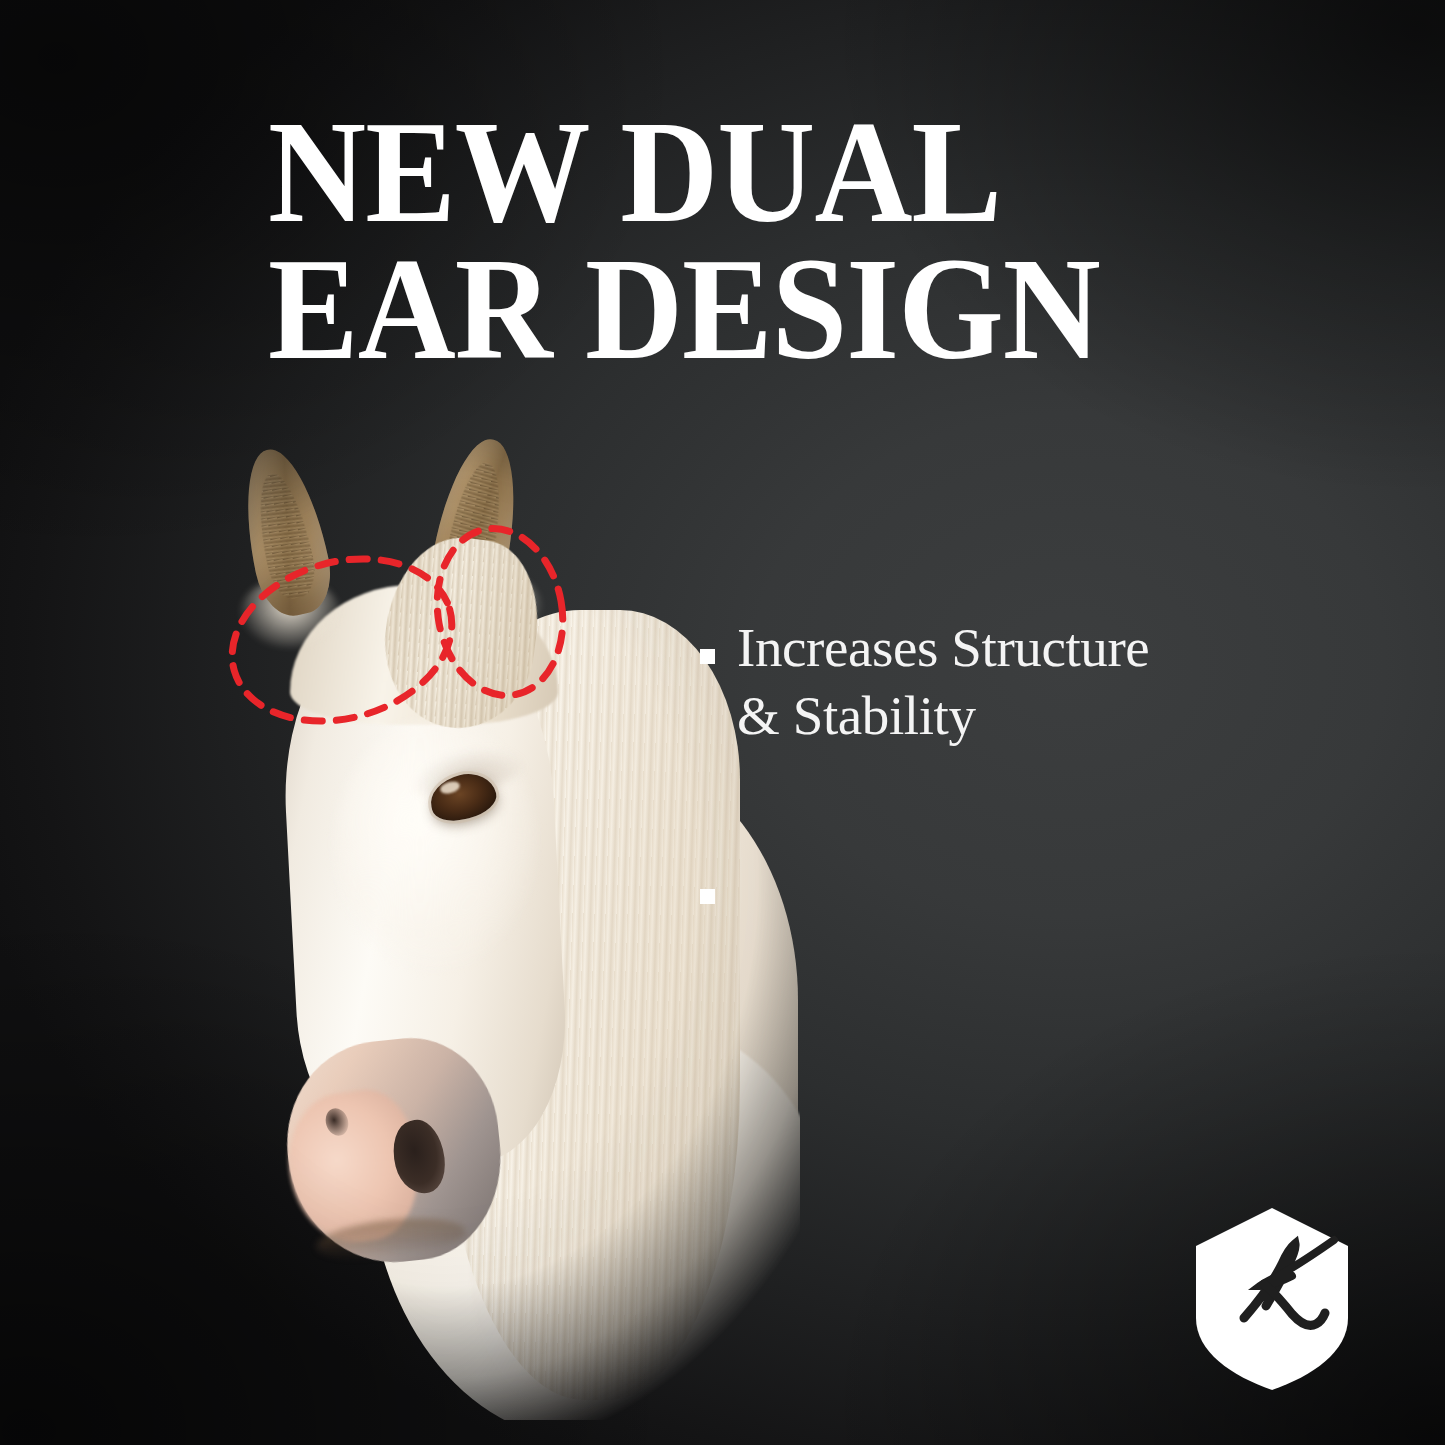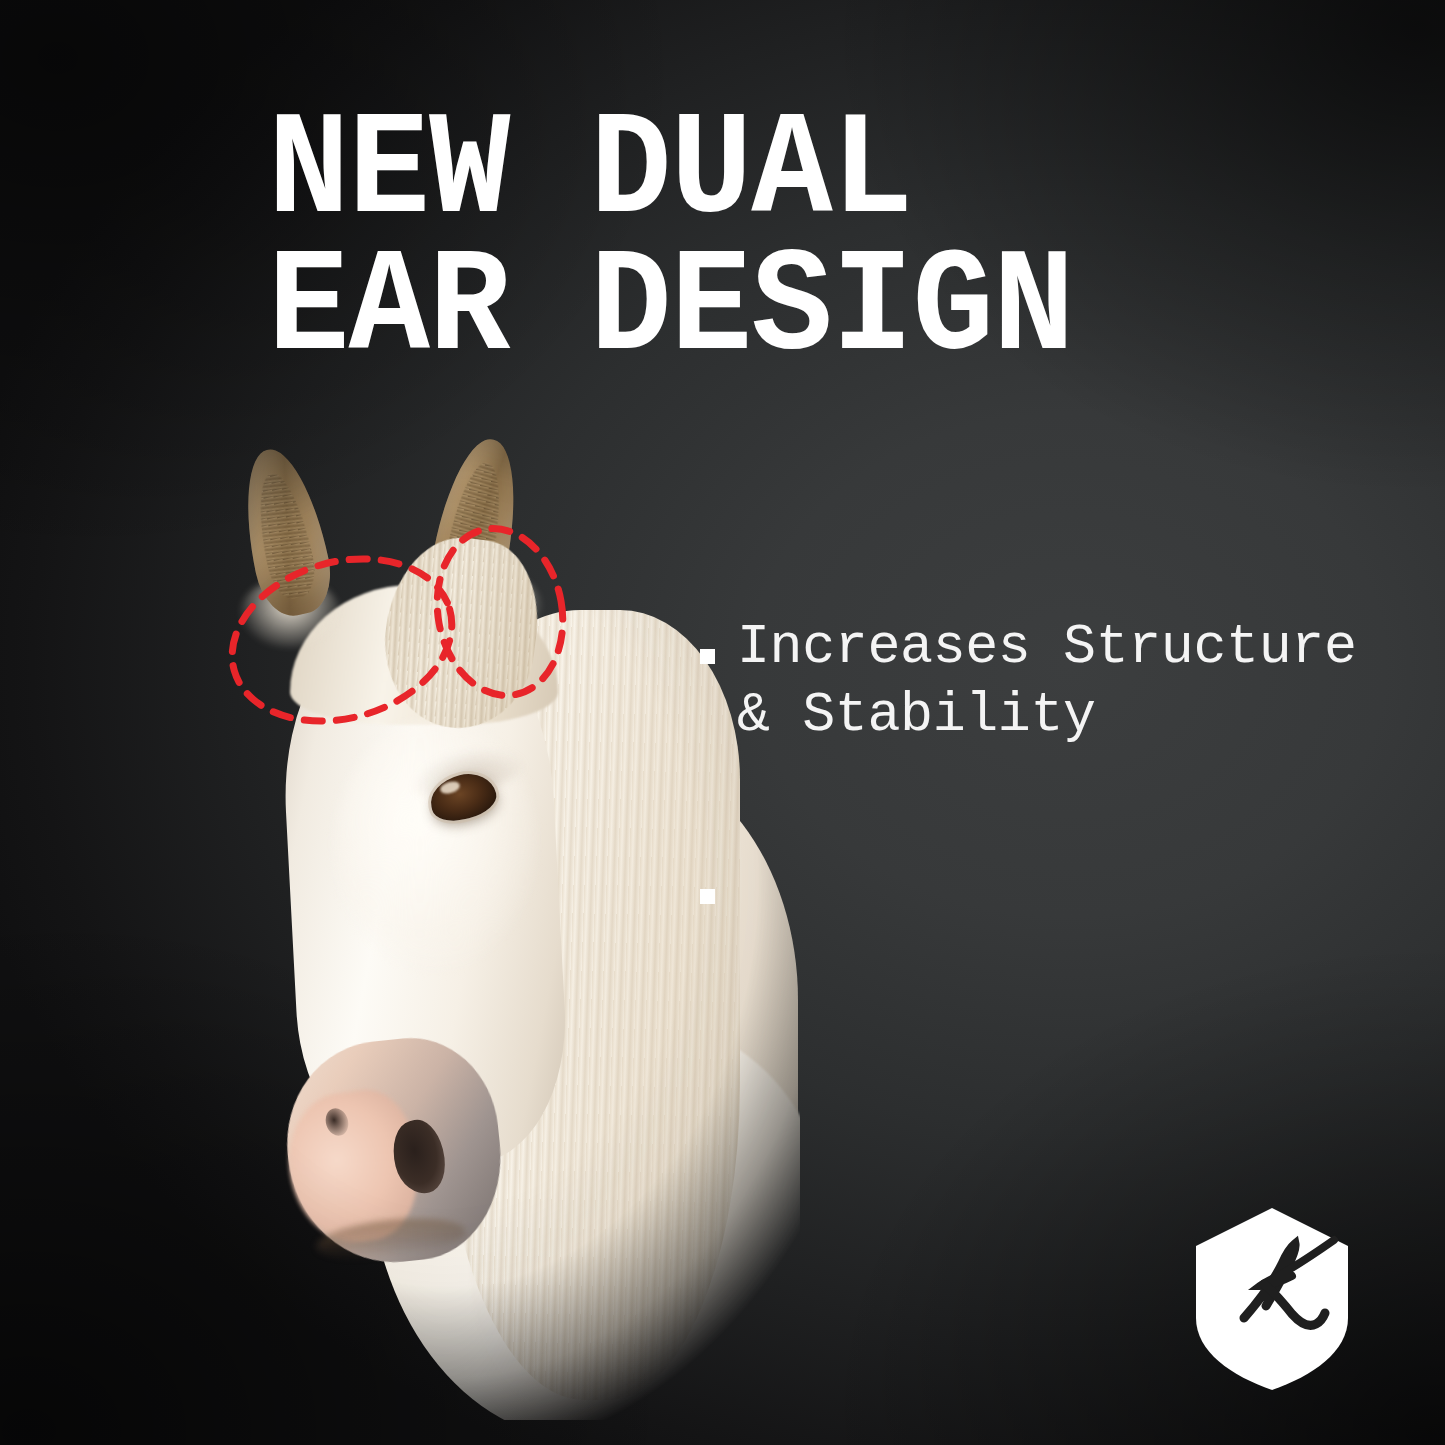--- a/index.html
+++ b/index.html
@@ -5,21 +5,21 @@
   html, body {
     margin: 0;
     padding: 0;
     background: #000;
   }
   .canvas {
     position: relative;
     width: 1445px;
     height: 1445px;
     overflow: hidden;
-    font-family: Liberation Mono, monospace;
+    font-family: Liberation Serif, serif;
     background: #1b1c1d;
   }
 
   
   .bg-base {
     position: absolute;
     inset: 0;
     background: #181819;
   }
   .bg-glow {

